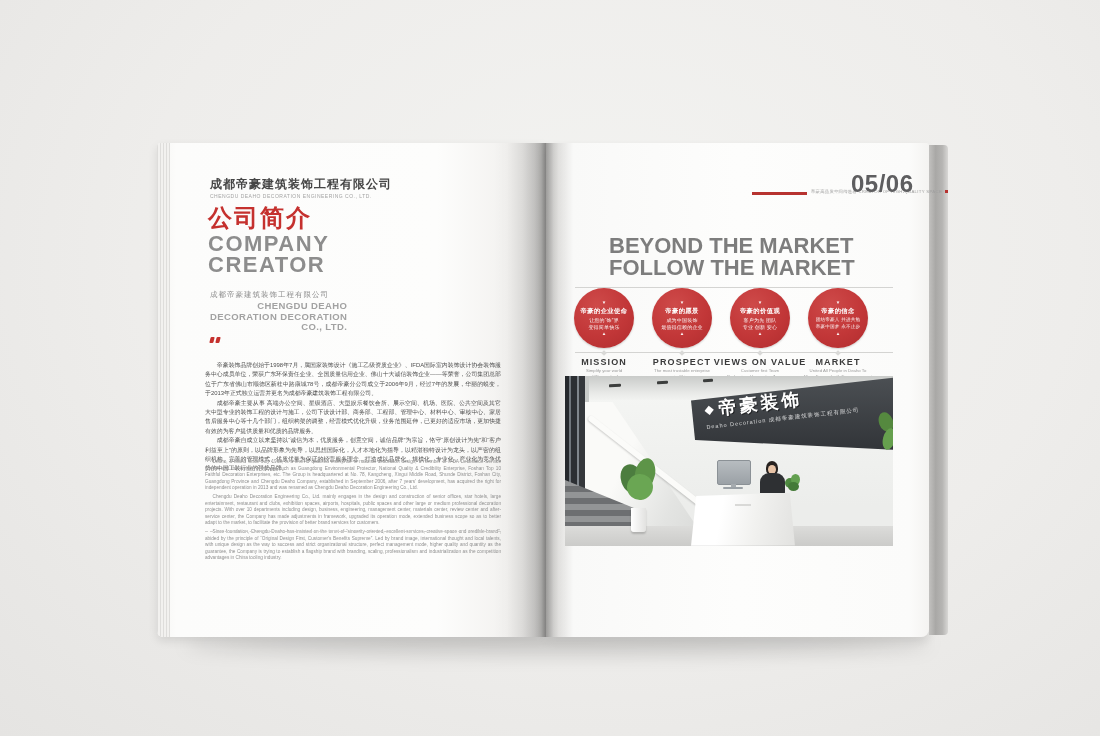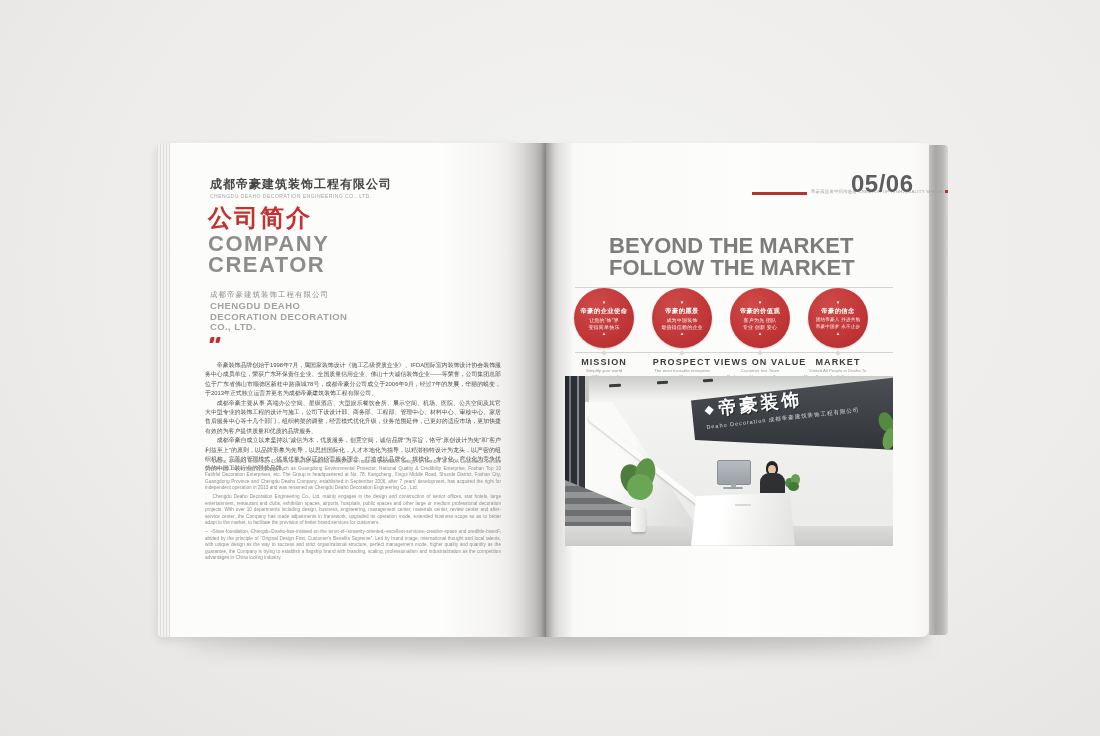--- a/index.html
+++ b/index.html
@@ -22,21 +22,21 @@
     background:linear-gradient(90deg,rgba(0,0,0,0) 0%,rgba(0,0,0,.04) 55%,rgba(0,0,0,.14) 90%,rgba(0,0,0,.28) 100%);}
   .gutter-r{position:absolute;left:0;top:0;width:28px;height:100%;
     background:linear-gradient(90deg,rgba(0,0,0,.20) 0%,rgba(0,0,0,.05) 45%,rgba(0,0,0,0) 100%);}
 
   
   .lp-header-zh{position:absolute;left:53px;top:33px;font-size:12px;font-weight:bold;letter-spacing:1px;color:#454545;}
   .lp-header-en{position:absolute;left:53px;top:50px;font-size:5px;letter-spacing:.5px;color:#a3a3a3;}
   .lp-title-zh{position:absolute;left:51px;top:59px;font-size:24px;font-weight:bold;letter-spacing:2px;color:#c5312e;text-align:center;}
   .lp-title-en{position:absolute;left:51px;top:90px;font-size:22px;line-height:21px;font-weight:bold;letter-spacing:1.5px;color:#8d8d8d;}
   .lp-sub-zh{position:absolute;left:53px;top:147px;font-size:7.5px;letter-spacing:1px;color:#8e8e8e;}
-  .lp-sub-en{position:absolute;left:53px;top:158px;font-size:9.5px;line-height:10.5px;letter-spacing:.4px;color:#a2a2a2;font-weight:bold;}
+  .lp-sub-en{position:absolute;left:53px;top:158px;font-size:9.5px;line-height:10.5px;letter-spacing:.4px;color:#a2a2a2;font-weight:bold;text-align:right;}
   .lp-quotes{position:absolute;left:53px;top:194px;display:flex;gap:2px;}
   .lp-quotes i{display:block;width:4px;height:6px;background:#c5312e;transform:skewX(-14deg);border-radius:1px;}
   .lp-body-zh{position:absolute;left:48px;top:218px;width:296px;font-size:5.9px;line-height:9.4px;color:#4f4f4f;text-align:justify;}
   .lp-body-zh p{margin:0;text-indent:2em;}
   .lp-body-en{position:absolute;left:48px;top:316px;width:296px;font-size:4.7px;line-height:6.6px;color:#8f8f8f;text-align:justify;}
   .lp-body-en p{margin:0 0 2px 0;text-indent:1.6em;}
   .lp-rule{position:absolute;left:48px;top:388px;width:296px;border-top:1px dashed #cfcfcd;}
 
   
   .rp-redline{position:absolute;left:595px;top:49px;width:55px;height:2.5px;background:#b73330;}

